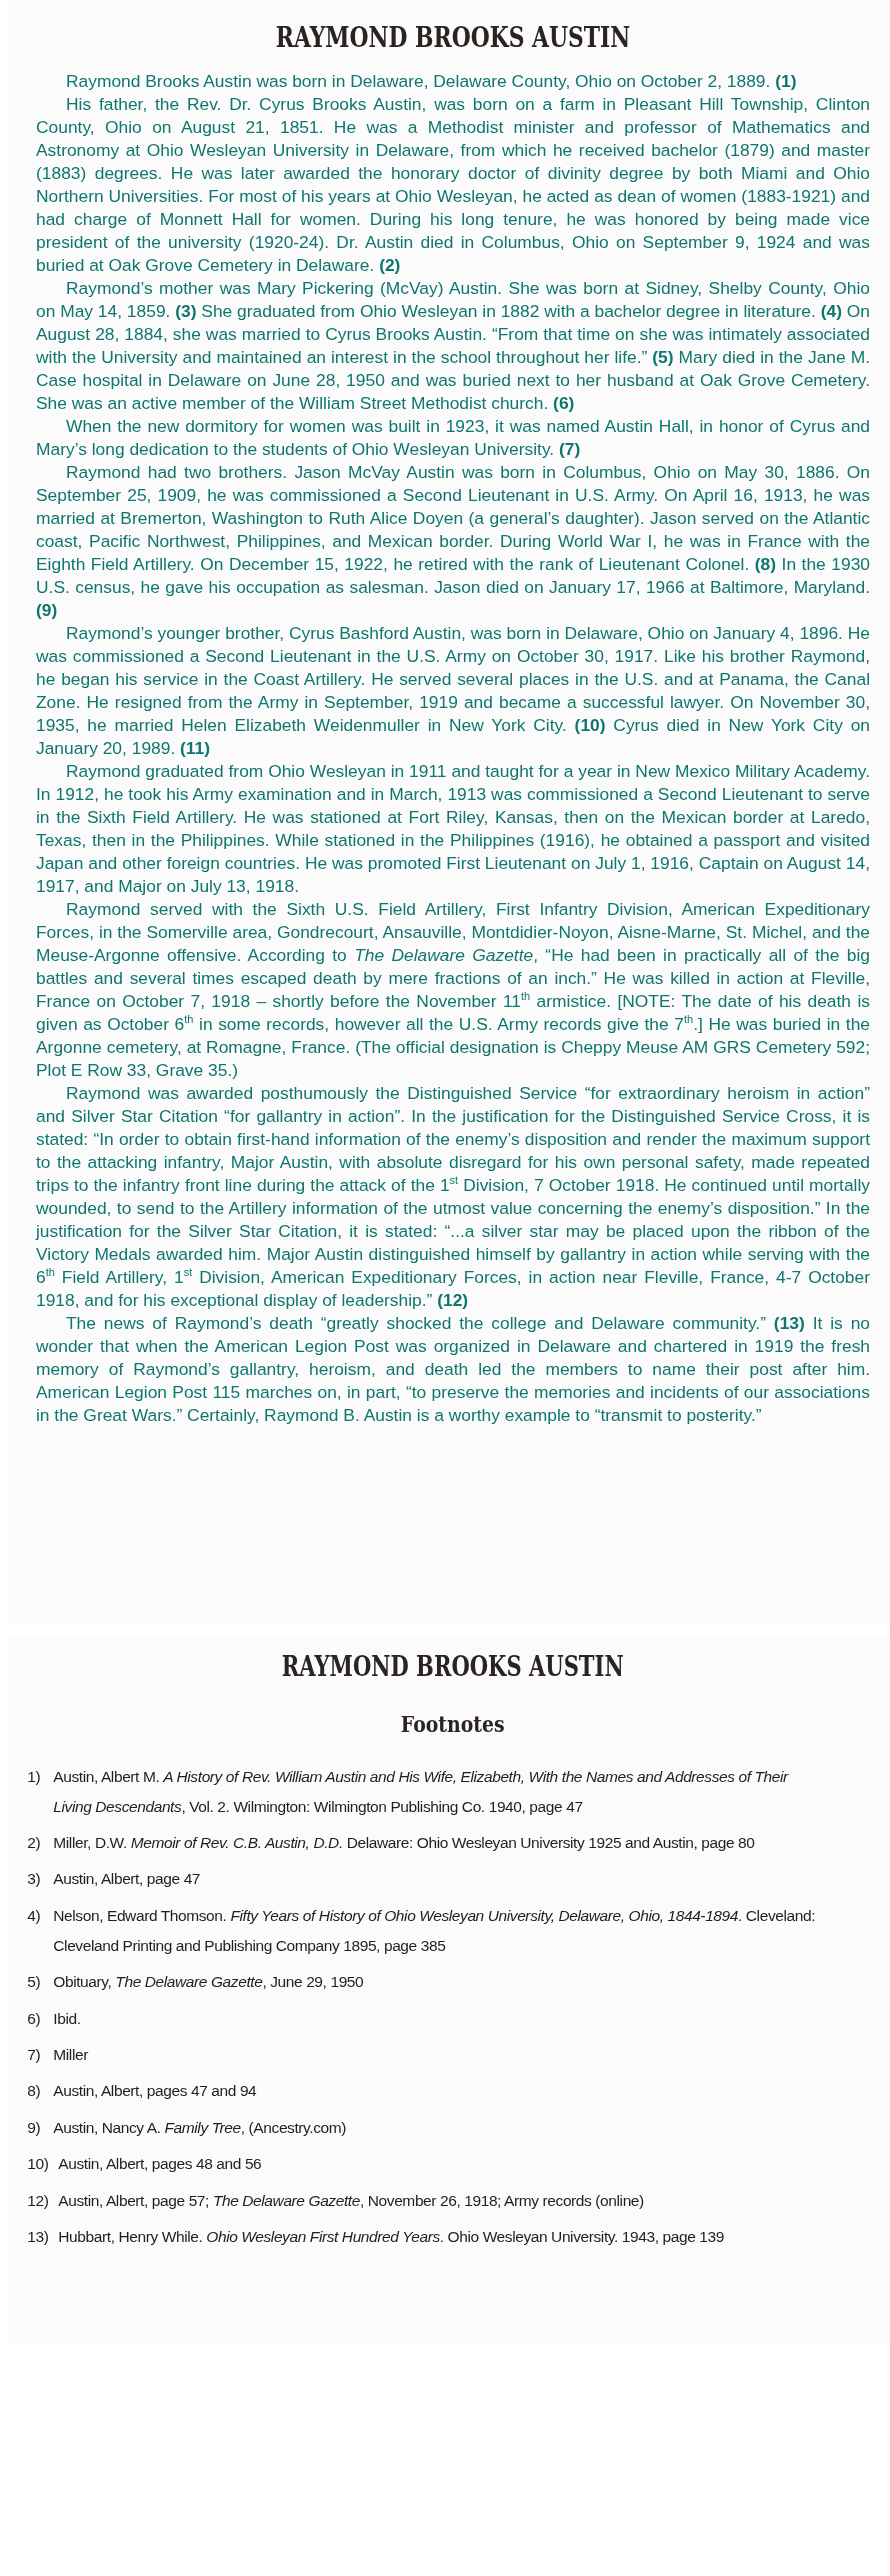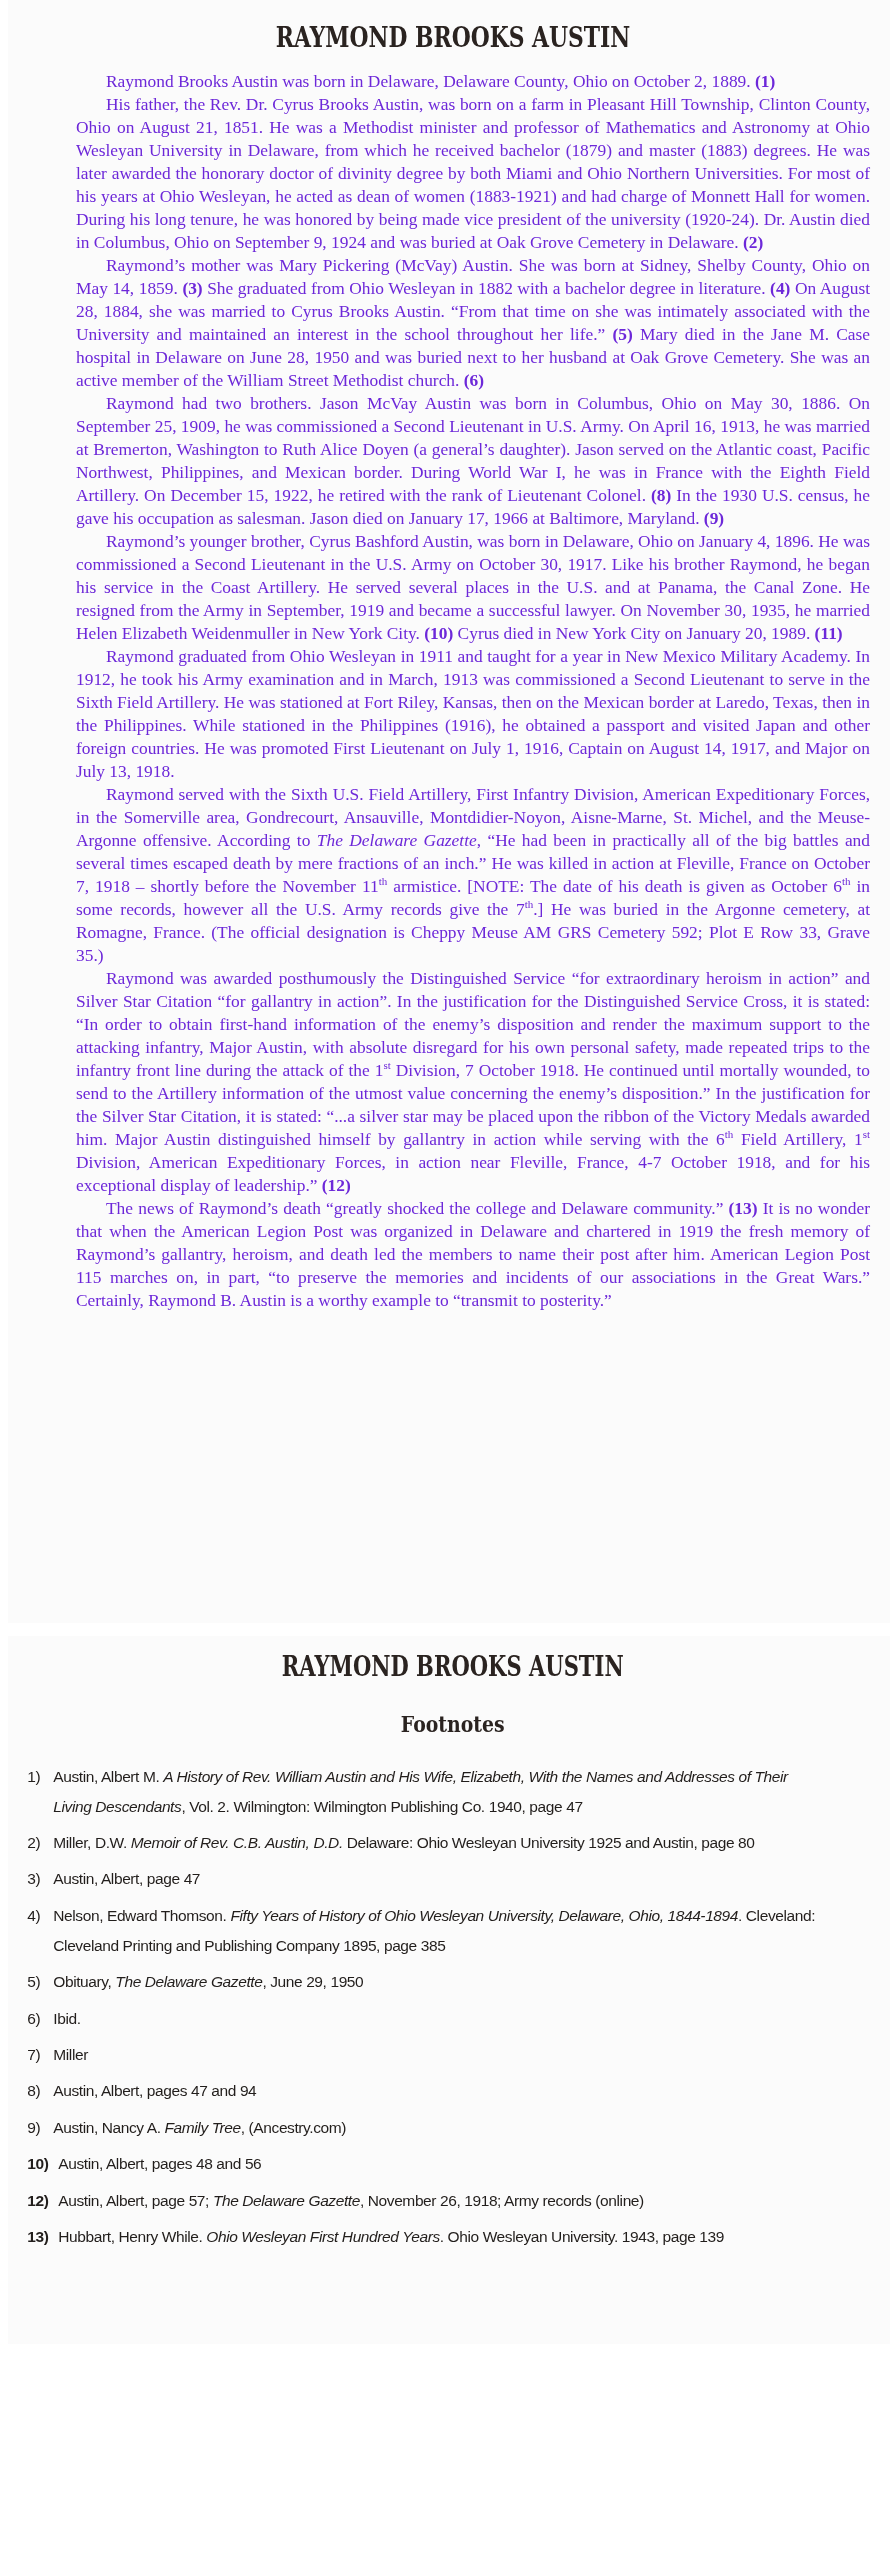--- a/index.html
+++ b/index.html
@@ -9,52 +9,53 @@
     box-sizing: border-box;
   }
   #page1 { top: 0; height: 1623px; padding: 11.6px 28px 0 28px; }
   #page2 { top: 1636px; height: 708px; padding: 6.4px 19.3px 0 19.3px; }
   .title {
     text-align: center; font-family: "DejaVu Serif", serif; font-weight: bold;
     color: #2a2320; letter-spacing: 0px; transform: scaleX(0.78); transform-origin: center;
   }
   #page1 .title { font-size: 28px; margin: 3.9px 0 0 0; height: 46px; line-height: 46px; }
   .body-text {
-    font-family: Liberation Serif, serif; font-size: 17.4px; line-height: 23px;
-    color: #6d28d9; text-align: justify; margin-top: 9px; margin-left: 40px;
+    font-family: Liberation Sans, sans-serif; font-size: 17.4px; line-height: 23px;
+    color: #0f766e; text-align: justify; margin-top: 9px;
   }
   .body-text p { margin: 0; text-indent: 30px; }
   .ref { font-weight: bold; }
   sup { font-size: 11px; line-height: 0; vertical-align: super; }
   i { font-style: italic; }
 
   #page2 .title { font-size: 27px; height: 41px; line-height: 41px; margin-top: 3.9px; }
   #page2 .subtitle {
     text-align: center; font-family: "DejaVu Serif", serif; font-weight: bold;
     font-size: 23px; color: #2a2320; height: 37px; line-height: 37px;
     transform: scaleX(0.82);
   }
   .footnotes { list-style: none; margin: 19.3px 0 0 0; padding: 0; }
   .fn {
     font-family: "Liberation Sans", sans-serif; font-size: 15.5px; line-height: 30px;
     color: #221e1c; display: flex; margin-bottom: 6.4px; letter-spacing: -0.4px;
   }
   .fn .num { width: 26px; flex: 0 0 auto; }
-  .fn .num.wide { width: 31px; font-weight: bold; }
+  .fn .num.wide { width: 31px; }
   .fn .txt { flex: 1 1 auto; padding-right: 52px; }
 </style>
 </head>
 <body>
 
 <div class="page" id="page1">
   <h1 class="title">RAYMOND BROOKS AUSTIN</h1>
   <div class="body-text" id="bio-body">
       <p><span>Raymond Brooks Austin was born in Delaware, Delaware County, Ohio on October 2, 1889. </span><span class="ref">(1)</span></p>
       <p><span>His father, the Rev. Dr. Cyrus Brooks Austin, was born on a farm in Pleasant Hill Township, Clinton County, Ohio on August 21, 1851.  He was a Methodist minister and professor of Mathematics and Astronomy at Ohio Wesleyan University in Delaware, from which he received bachelor (1879) and master (1883) degrees.  He was later awarded the honorary doctor of divinity degree by both Miami and Ohio Northern Universities.  For most of his years at Ohio Wesleyan, he acted as dean of women (1883-1921) and had charge of Monnett Hall for women.  During his long tenure, he was honored by being made vice president of the university (1920-24).  Dr. Austin died in Columbus, Ohio on September 9, 1924 and was buried at Oak Grove Cemetery in Delaware. </span><span class="ref">(2)</span></p>
       <p><span>Raymond’s mother was Mary Pickering (McVay) Austin.  She was born at Sidney, Shelby County, Ohio on May 14, 1859. </span><span class="ref">(3)</span><span>  She graduated from Ohio Wesleyan in 1882 with a bachelor degree in literature. </span><span class="ref">(4)</span><span>  On August 28, 1884, she was married to Cyrus Brooks Austin.  “From that time on she was intimately associated with the University and maintained an interest in the school throughout her life.” </span><span class="ref">(5)</span><span> Mary died in the Jane M. Case hospital in Delaware on June 28, 1950 and was buried next to her husband at Oak Grove Cemetery. She was an active member of the William Street Methodist church. </span><span class="ref">(6)</span></p>
+      <p><span>When the new dormitory for women was built in 1923, it was named Austin Hall, in honor of Cyrus and Mary’s long dedication to the students of Ohio Wesleyan University. </span><span class="ref">(7)</span></p>
       <p><span>Raymond had two brothers.  Jason McVay Austin was born in Columbus, Ohio on May 30, 1886.  On September 25, 1909, he was commissioned a Second Lieutenant in U.S. Army.  On April 16, 1913, he was married at Bremerton, Washington to Ruth Alice Doyen (a general’s daughter).  Jason served on the Atlantic coast, Pacific Northwest, Philippines, and Mexican border.  During World War I, he was in France with the Eighth Field Artillery.  On December 15, 1922, he retired with the rank of Lieutenant Colonel. </span><span class="ref">(8)</span><span>  In the 1930 U.S. census, he gave his occupation as salesman.  Jason died on January 17, 1966 at Baltimore, Maryland. </span><span class="ref">(9)</span></p>
       <p><span>Raymond’s younger brother, Cyrus Bashford Austin, was born in Delaware, Ohio on January 4, 1896. He was commissioned a Second Lieutenant in the U.S. Army on October 30, 1917.  Like his brother Raymond, he began his service in the Coast Artillery.  He served several places in the U.S. and at Panama, the Canal Zone.  He resigned from the Army in September, 1919 and became a successful lawyer.  On November 30, 1935, he married Helen Elizabeth Weidenmuller in New York City. </span><span class="ref">(10)</span><span> Cyrus died in New York City on January 20, 1989. </span><span class="ref">(11)</span></p>
       <p><span>Raymond graduated from Ohio Wesleyan in 1911 and taught for a year in New Mexico Military Academy.  In 1912, he took his Army examination and in March, 1913 was commissioned a Second Lieutenant to serve in the Sixth Field Artillery.  He was stationed at Fort Riley, Kansas, then on the Mexican border at Laredo, Texas, then in the Philippines.  While stationed in the Philippines (1916), he obtained a passport and visited Japan and other foreign countries.  He was promoted First Lieutenant on July 1, 1916, Captain on August 14, 1917, and Major on July 13, 1918.</span></p>
       <p><span>Raymond served with the Sixth U.S. Field Artillery, First Infantry Division, American Expeditionary Forces, in the Somerville area, Gondrecourt, Ansauville, Montdidier-Noyon, Aisne-Marne, St. Michel, and the Meuse-Argonne offensive.  According to </span><i>The Delaware Gazette</i><span>, “He had been in practically all of the big battles and several times escaped death by mere fractions of an inch.”  He was killed in action at Fleville, France on October 7, 1918 – shortly before the November 11</span><sup>th</sup><span> armistice.  [NOTE:  The date of his death is given as October 6</span><sup>th</sup><span> in some records, however all the U.S. Army records give the 7</span><sup>th</sup><span>.]  He was buried in the Argonne cemetery, at Romagne, France.  (The official designation is Cheppy Meuse AM GRS Cemetery 592; Plot E Row 33, Grave 35.)</span></p>
       <p><span>Raymond was awarded posthumously the Distinguished Service “for extraordinary heroism in action” and Silver Star Citation “for gallantry in action”.  In the justification for the Distinguished Service Cross, it is stated: “In order to obtain first-hand information of the enemy’s disposition and render the maximum support to the attacking infantry, Major Austin, with absolute disregard for his own personal safety, made repeated trips to the infantry front line during the attack of the 1</span><sup>st</sup><span> Division, 7 October 1918.  He continued until mortally wounded, to send to the Artillery information of the utmost value concerning the enemy’s disposition.”  In the justification for the Silver Star Citation, it is stated:  “...a silver star may be placed upon the ribbon of the Victory Medals awarded him.  Major Austin distinguished himself by gallantry in action while serving with the 6</span><sup>th</sup><span> Field Artillery, 1</span><sup>st</sup><span> Division, American Expeditionary Forces, in action near Fleville, France, 4-7 October 1918, and for his exceptional display of leadership.” </span><span class="ref">(12)</span></p>
       <p><span>The news of Raymond’s death “greatly shocked the college and Delaware community.” </span><span class="ref">(13)</span><span>  It is no wonder that when the American Legion Post was organized in Delaware and chartered in 1919 the fresh memory of Raymond’s gallantry, heroism, and death led the members to name their post after him. American Legion Post 115 marches on, in part, “to preserve the memories and incidents of our associations in the Great Wars.”  Certainly, Raymond B. Austin is a worthy example to “transmit to posterity.”</span></p>
     </div>
 </div>
 
 <div class="page" id="page2">

